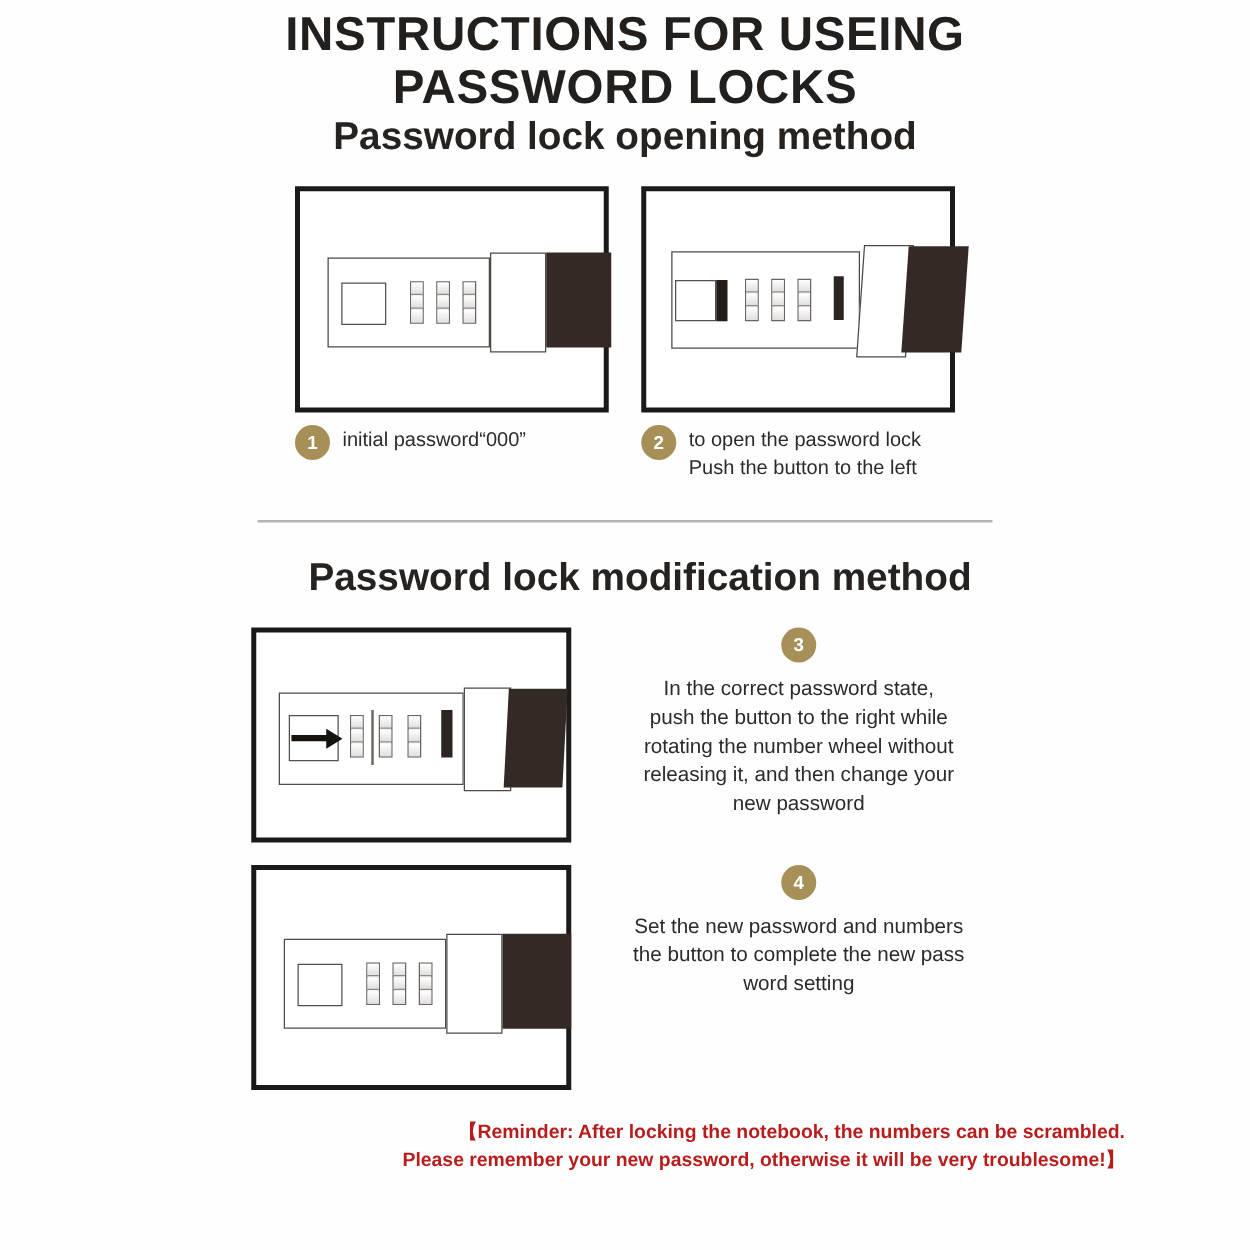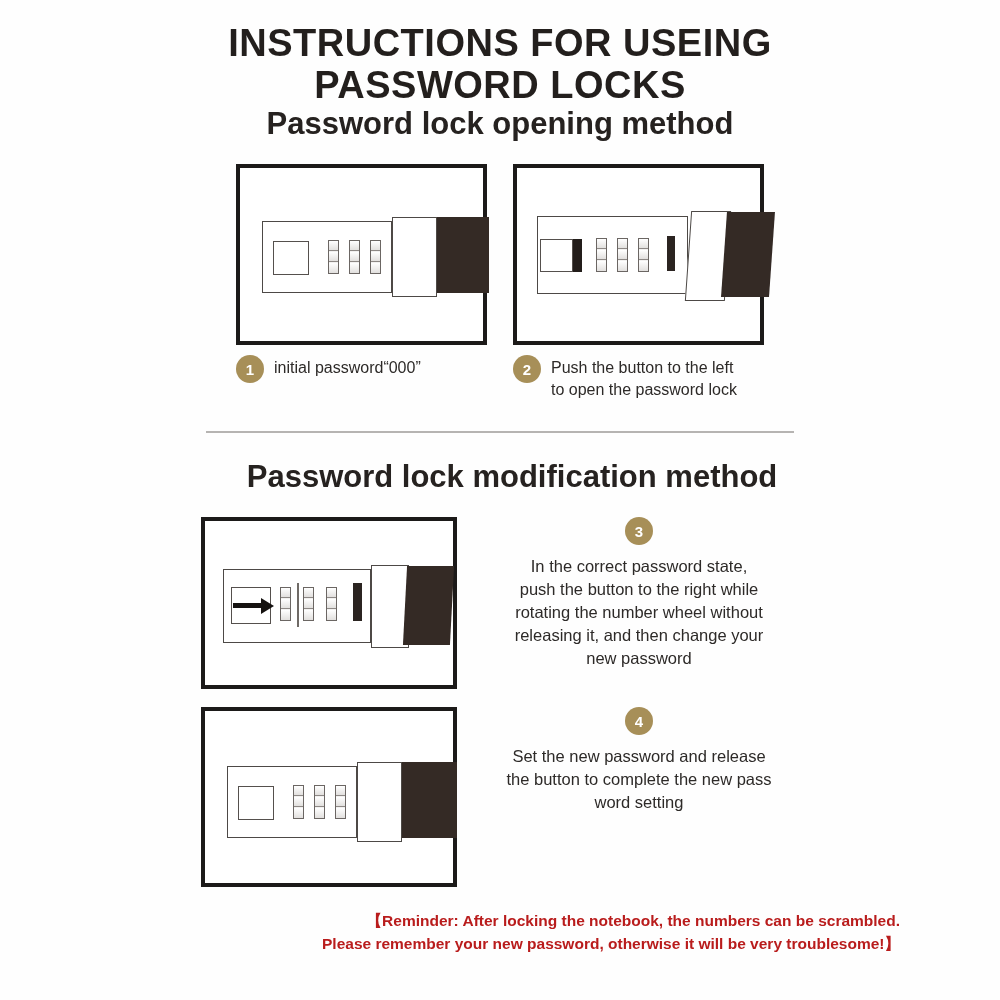--- a/index.html
+++ b/index.html
@@ -25,21 +25,21 @@
   }
 
   
   .main-title {
     text-align: center;
     font-weight: bold;
     font-size: 38px;
     line-height: 42px;
     letter-spacing: 0.5px;
     color: #231f1d;
-    padding-top: 22px;
+    padding-top: 7px;
     font-family: "Liberation Sans", sans-serif;
   }
   .main-title span { display: block; }
 
   .section-heading {
     text-align: center;
     font-weight: bold;
     font-size: 31px;
     line-height: 36px;
     color: #262220;
@@ -284,22 +284,22 @@
   <div class="caption-row">
     <div class="caption-cell">
       <div class="badge">1</div>
       <div class="caption-text">
         <span>initial password“000”</span>
       </div>
     </div>
     <div class="caption-cell">
       <div class="badge">2</div>
       <div class="caption-text">
+        <span>to open the password lock</span>
         <span>Push the button to the left</span>
-        <span>to open the password lock</span>
       </div>
     </div>
   </div>
 
   <div class="divider"></div>
 
   <div class="section-heading-2">Password lock modification method</div>
 
   <div class="row-mod">
 
@@ -368,21 +368,21 @@
       <div class="wheel" style="left:130px; top:74px;">
           <i></i>
           <i></i>
           <i></i>
         </div>
     </div>
 
     <div class="side-text">
       <div class="badge badge-center">4</div>
       <div class="side-para">
-        <span>Set the new password and release</span>
+        <span>Set the new password and numbers</span>
         <span>the button to complete the new pass</span>
         <span>word setting</span>
       </div>
     </div>
   </div>
 
   <div class="footer">
     <span>【Reminder: After locking the notebook, the numbers can be scrambled.</span>
     <span>Please remember your new password, otherwise it will be very troublesome!】</span>
   </div>

